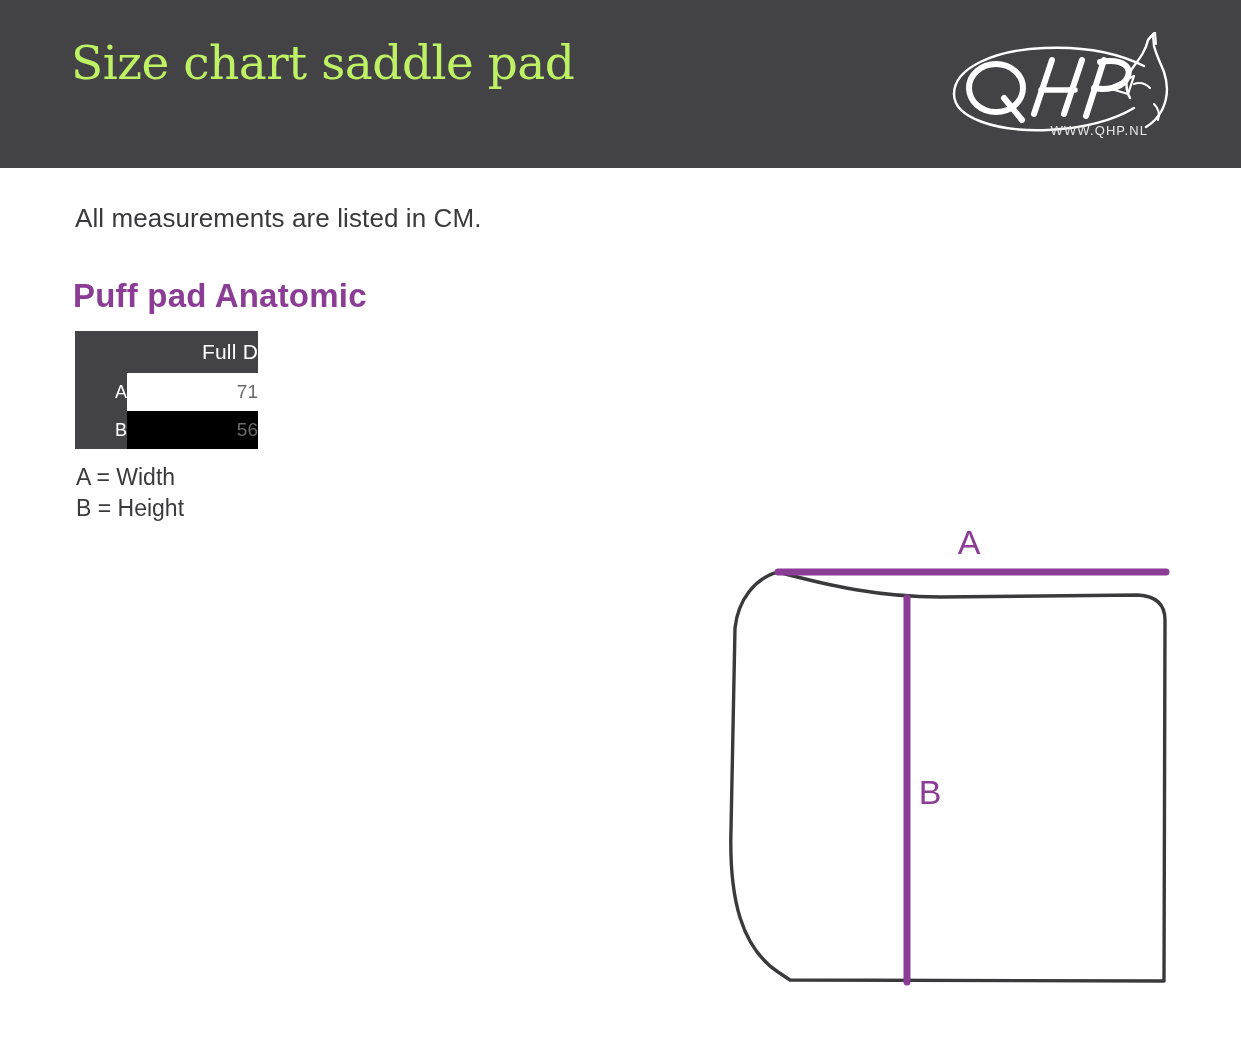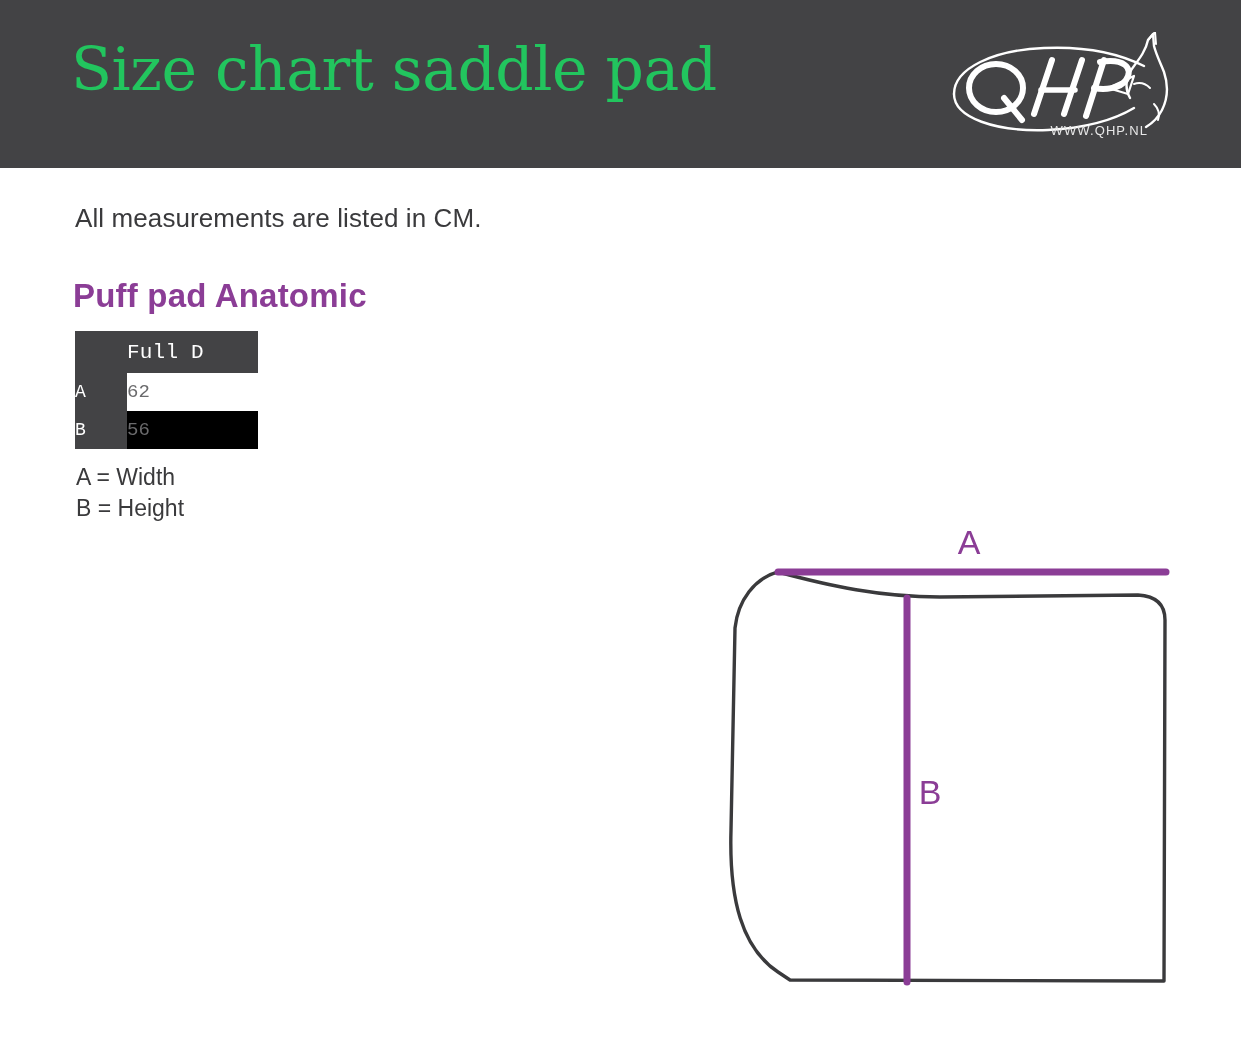--- a/index.html
+++ b/index.html
@@ -23,24 +23,24 @@
     top: 0;
     width: 1241px;
     height: 168px;
     background: #434345;
   }
   .page-title {
     position: absolute;
     left: 71px;
     top: 38px;
     font-family: "DejaVu Serif", "Liberation Serif", serif;
-    font-size: 60px;
+    font-size: 47px;
     line-height: 1.05;
     font-weight: 400;
-    color: #22c55e;
+    color: #bef264;
     letter-spacing: -0.5px;
     white-space: nowrap;
   }
 
   
   .logo-wrap {
     position: absolute;
     left: 948px;
     top: 32px;
     width: 222px;
@@ -85,24 +85,23 @@
     left: 75px;
     top: 331px;
     border-collapse: collapse;
     table-layout: fixed;
   }
   .size-table th,
   .size-table td {
     padding: 0;
     margin: 10px;
     border: 0;
-    text-align: left;
+    text-align: right;
     vertical-align: middle;
     font-weight: 400;
-    font-family: Liberation Mono, monospace;
   }
   .col-label { width: 52px; }
   .col-value { width: 131px; }
 
   .th-corner {
     background: #434345;
     height: 42px;
   }
   .th-size {
     background: #434345;
@@ -201,21 +200,21 @@
   </colgroup>
   <thead>
     <tr>
       <th class="th-corner"></th>
       <th class="th-size">Full D</th>
     </tr>
   </thead>
   <tbody>
     <tr>
       <td class="row-label">A</td>
-      <td class="cell-odd">62</td>
+      <td class="cell-odd">71</td>
     </tr>
     <tr>
       <td class="row-label">B</td>
       <td class="cell-even">56</td>
     </tr>
   </tbody>
 </table>
 
 <div class="legend">
   <div>A = Width</div>

